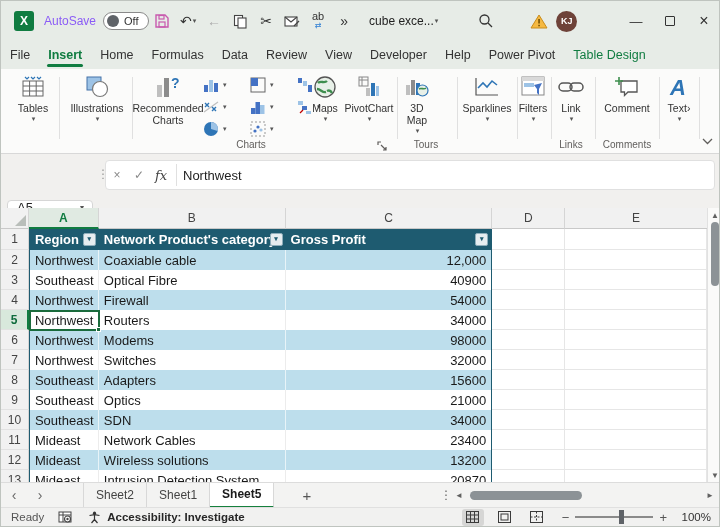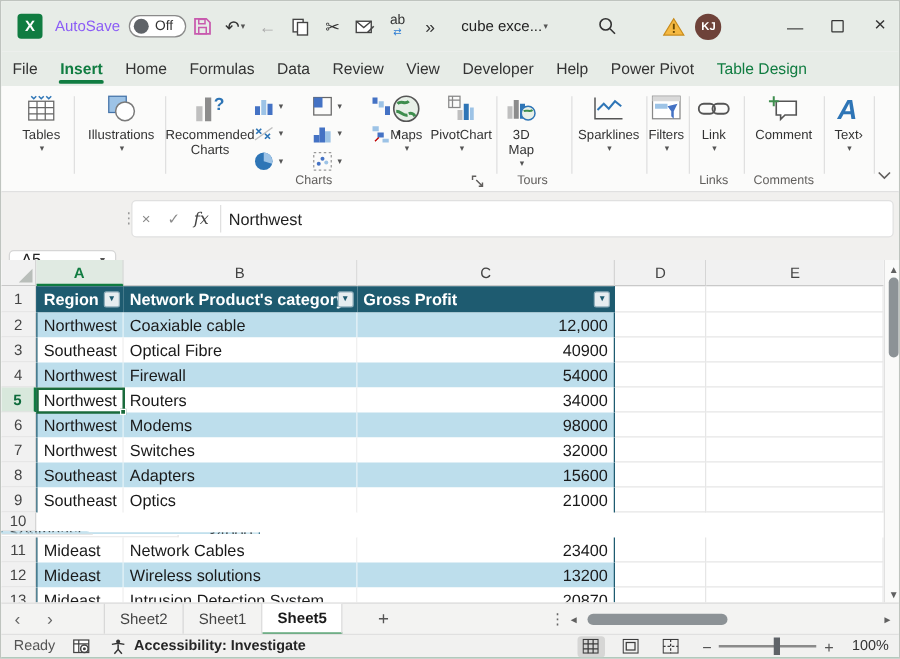--- a/index.html
+++ b/index.html
@@ -531,21 +531,21 @@
         <div class="cell ce"></div>
     </div>
     <div class="grow plain" style="top:182px;">
       <div class="gut">9</div>
       <div class="cell ca">Southeast</div>
       <div class="cell cb">Optics</div>
       <div class="cell cc">21000</div>
       <div class="cell cd"></div>
         <div class="cell ce"></div>
     </div>
-    <div class="grow band" style="top:202px;flex-direction:column;">
+    <div class="grow band" style="top:202px;">
       <div class="gut">10</div>
       <div class="cell ca">Southeast</div>
       <div class="cell cb">SDN</div>
       <div class="cell cc">34000</div>
       <div class="cell cd"></div>
         <div class="cell ce"></div>
     </div>
     <div class="grow plain" style="top:222px;">
       <div class="gut">11</div>
       <div class="cell ca">Mideast</div>

